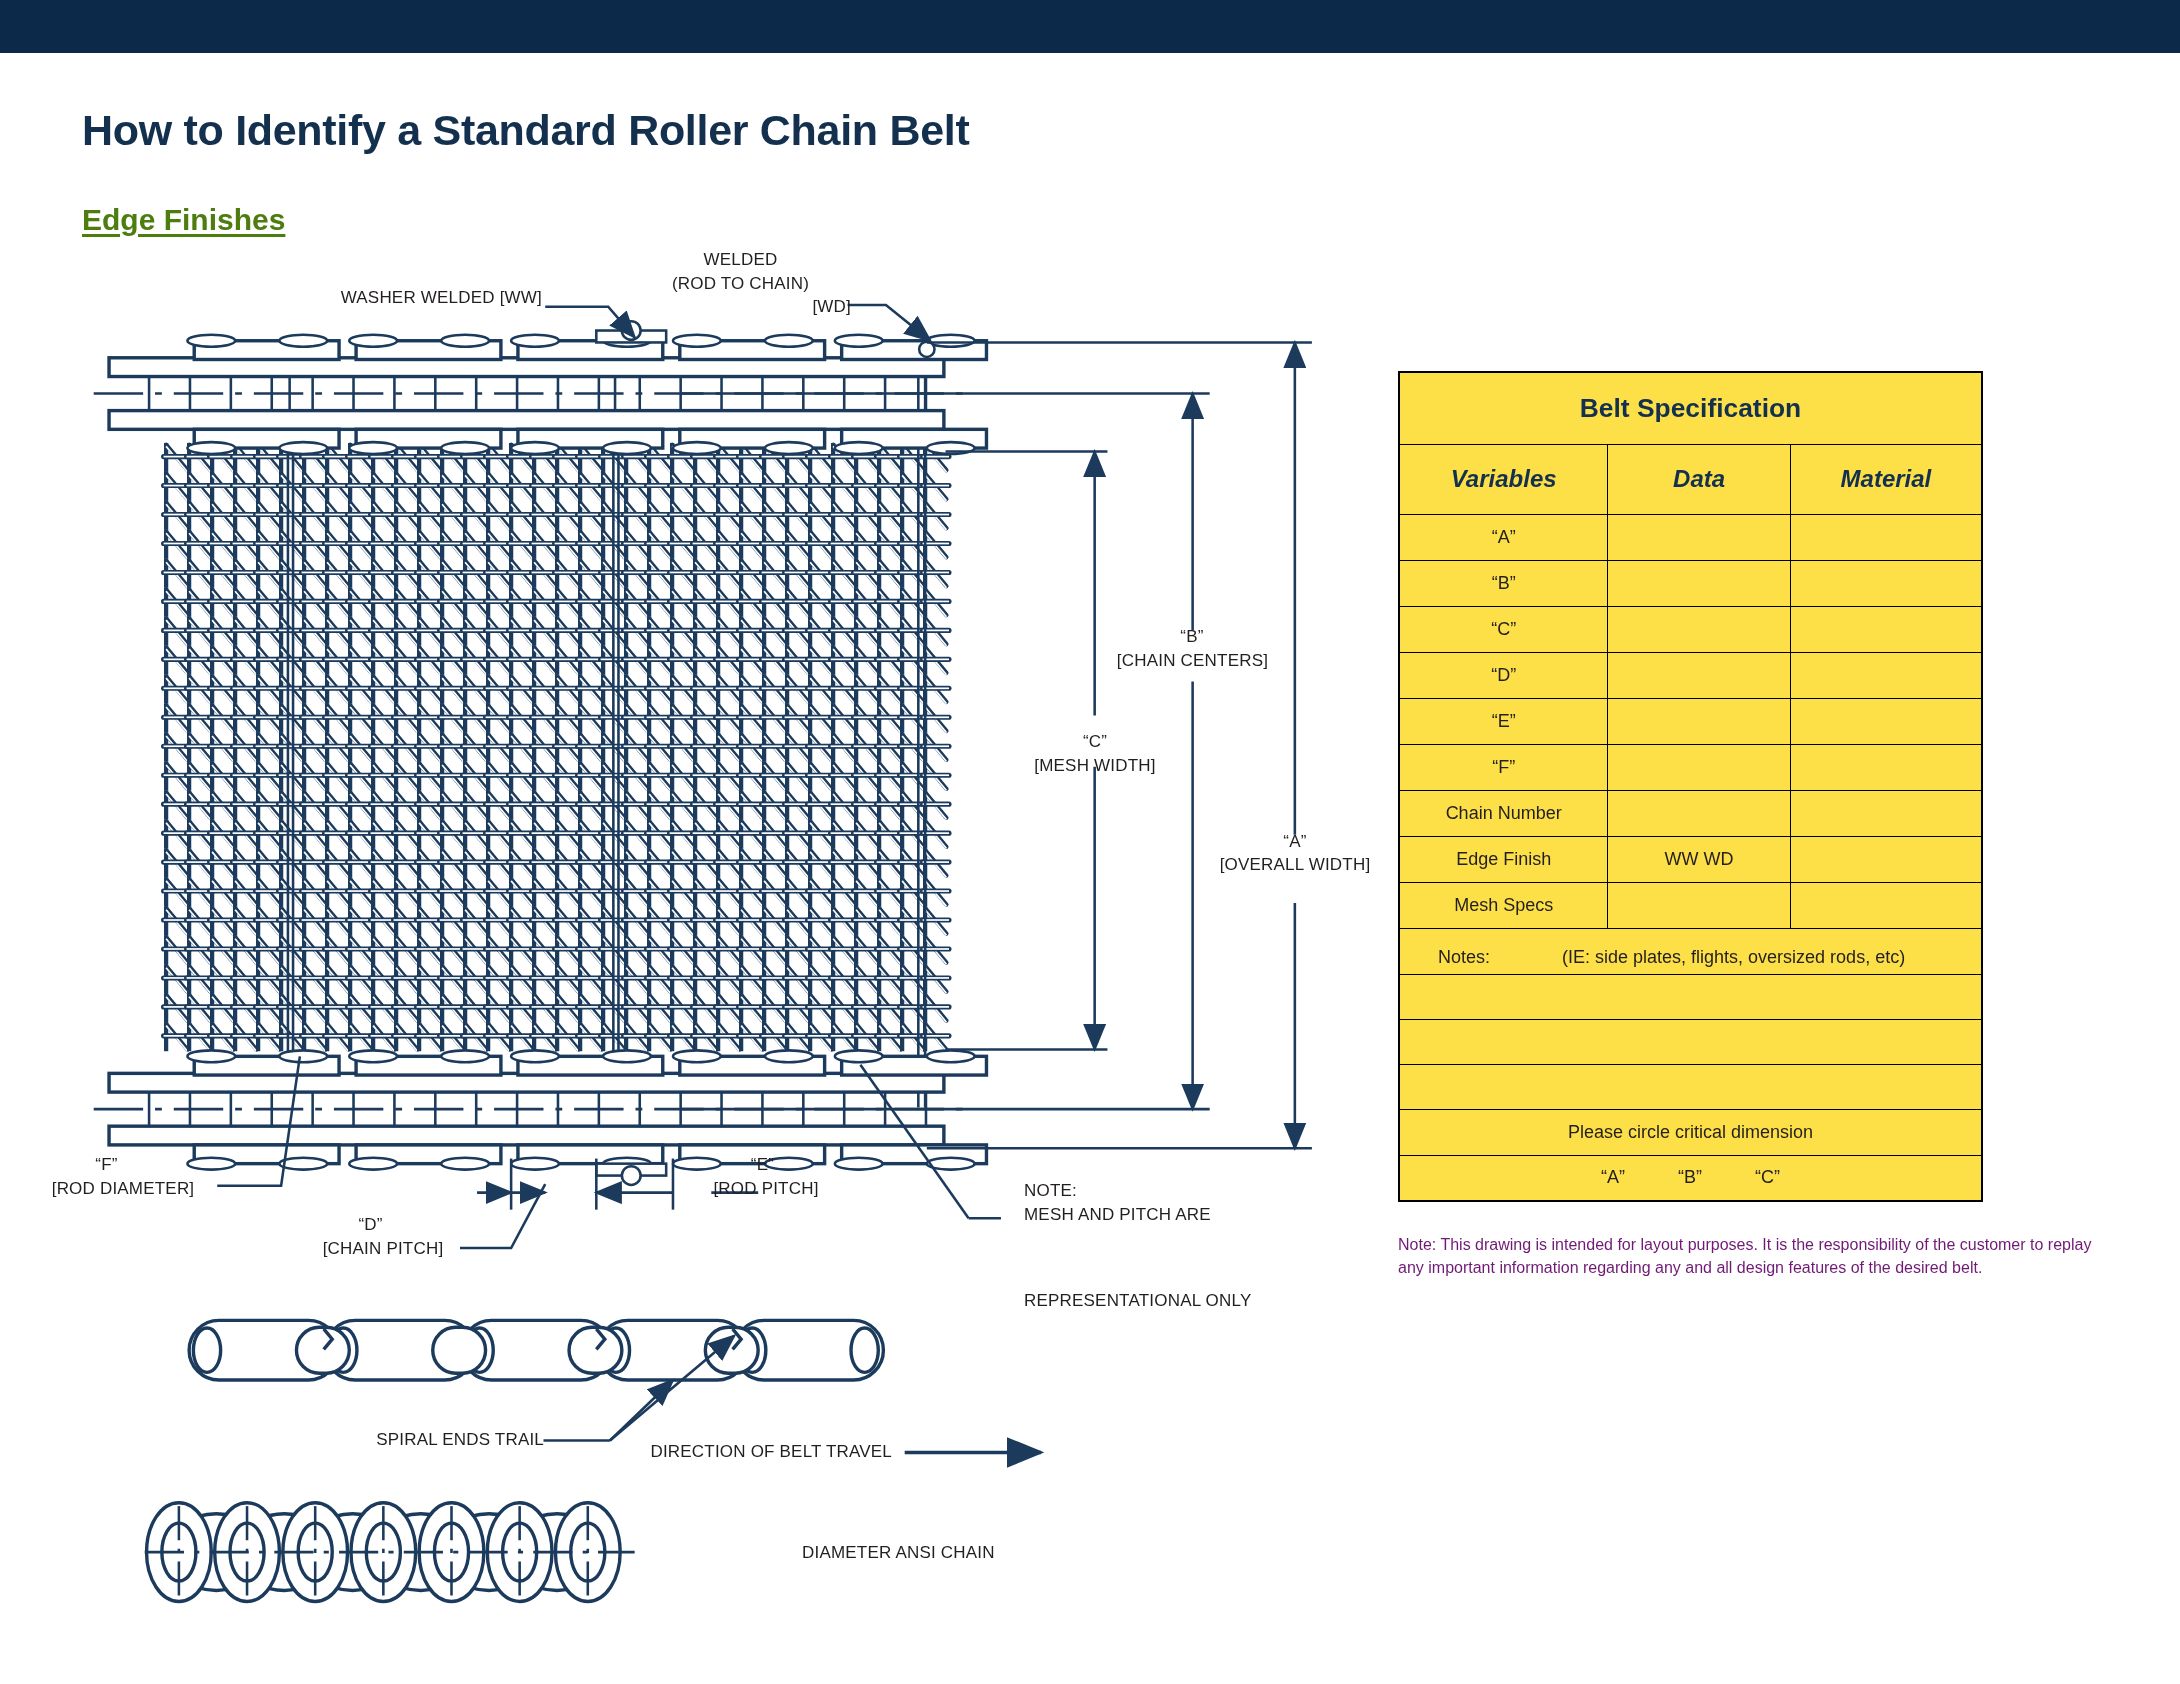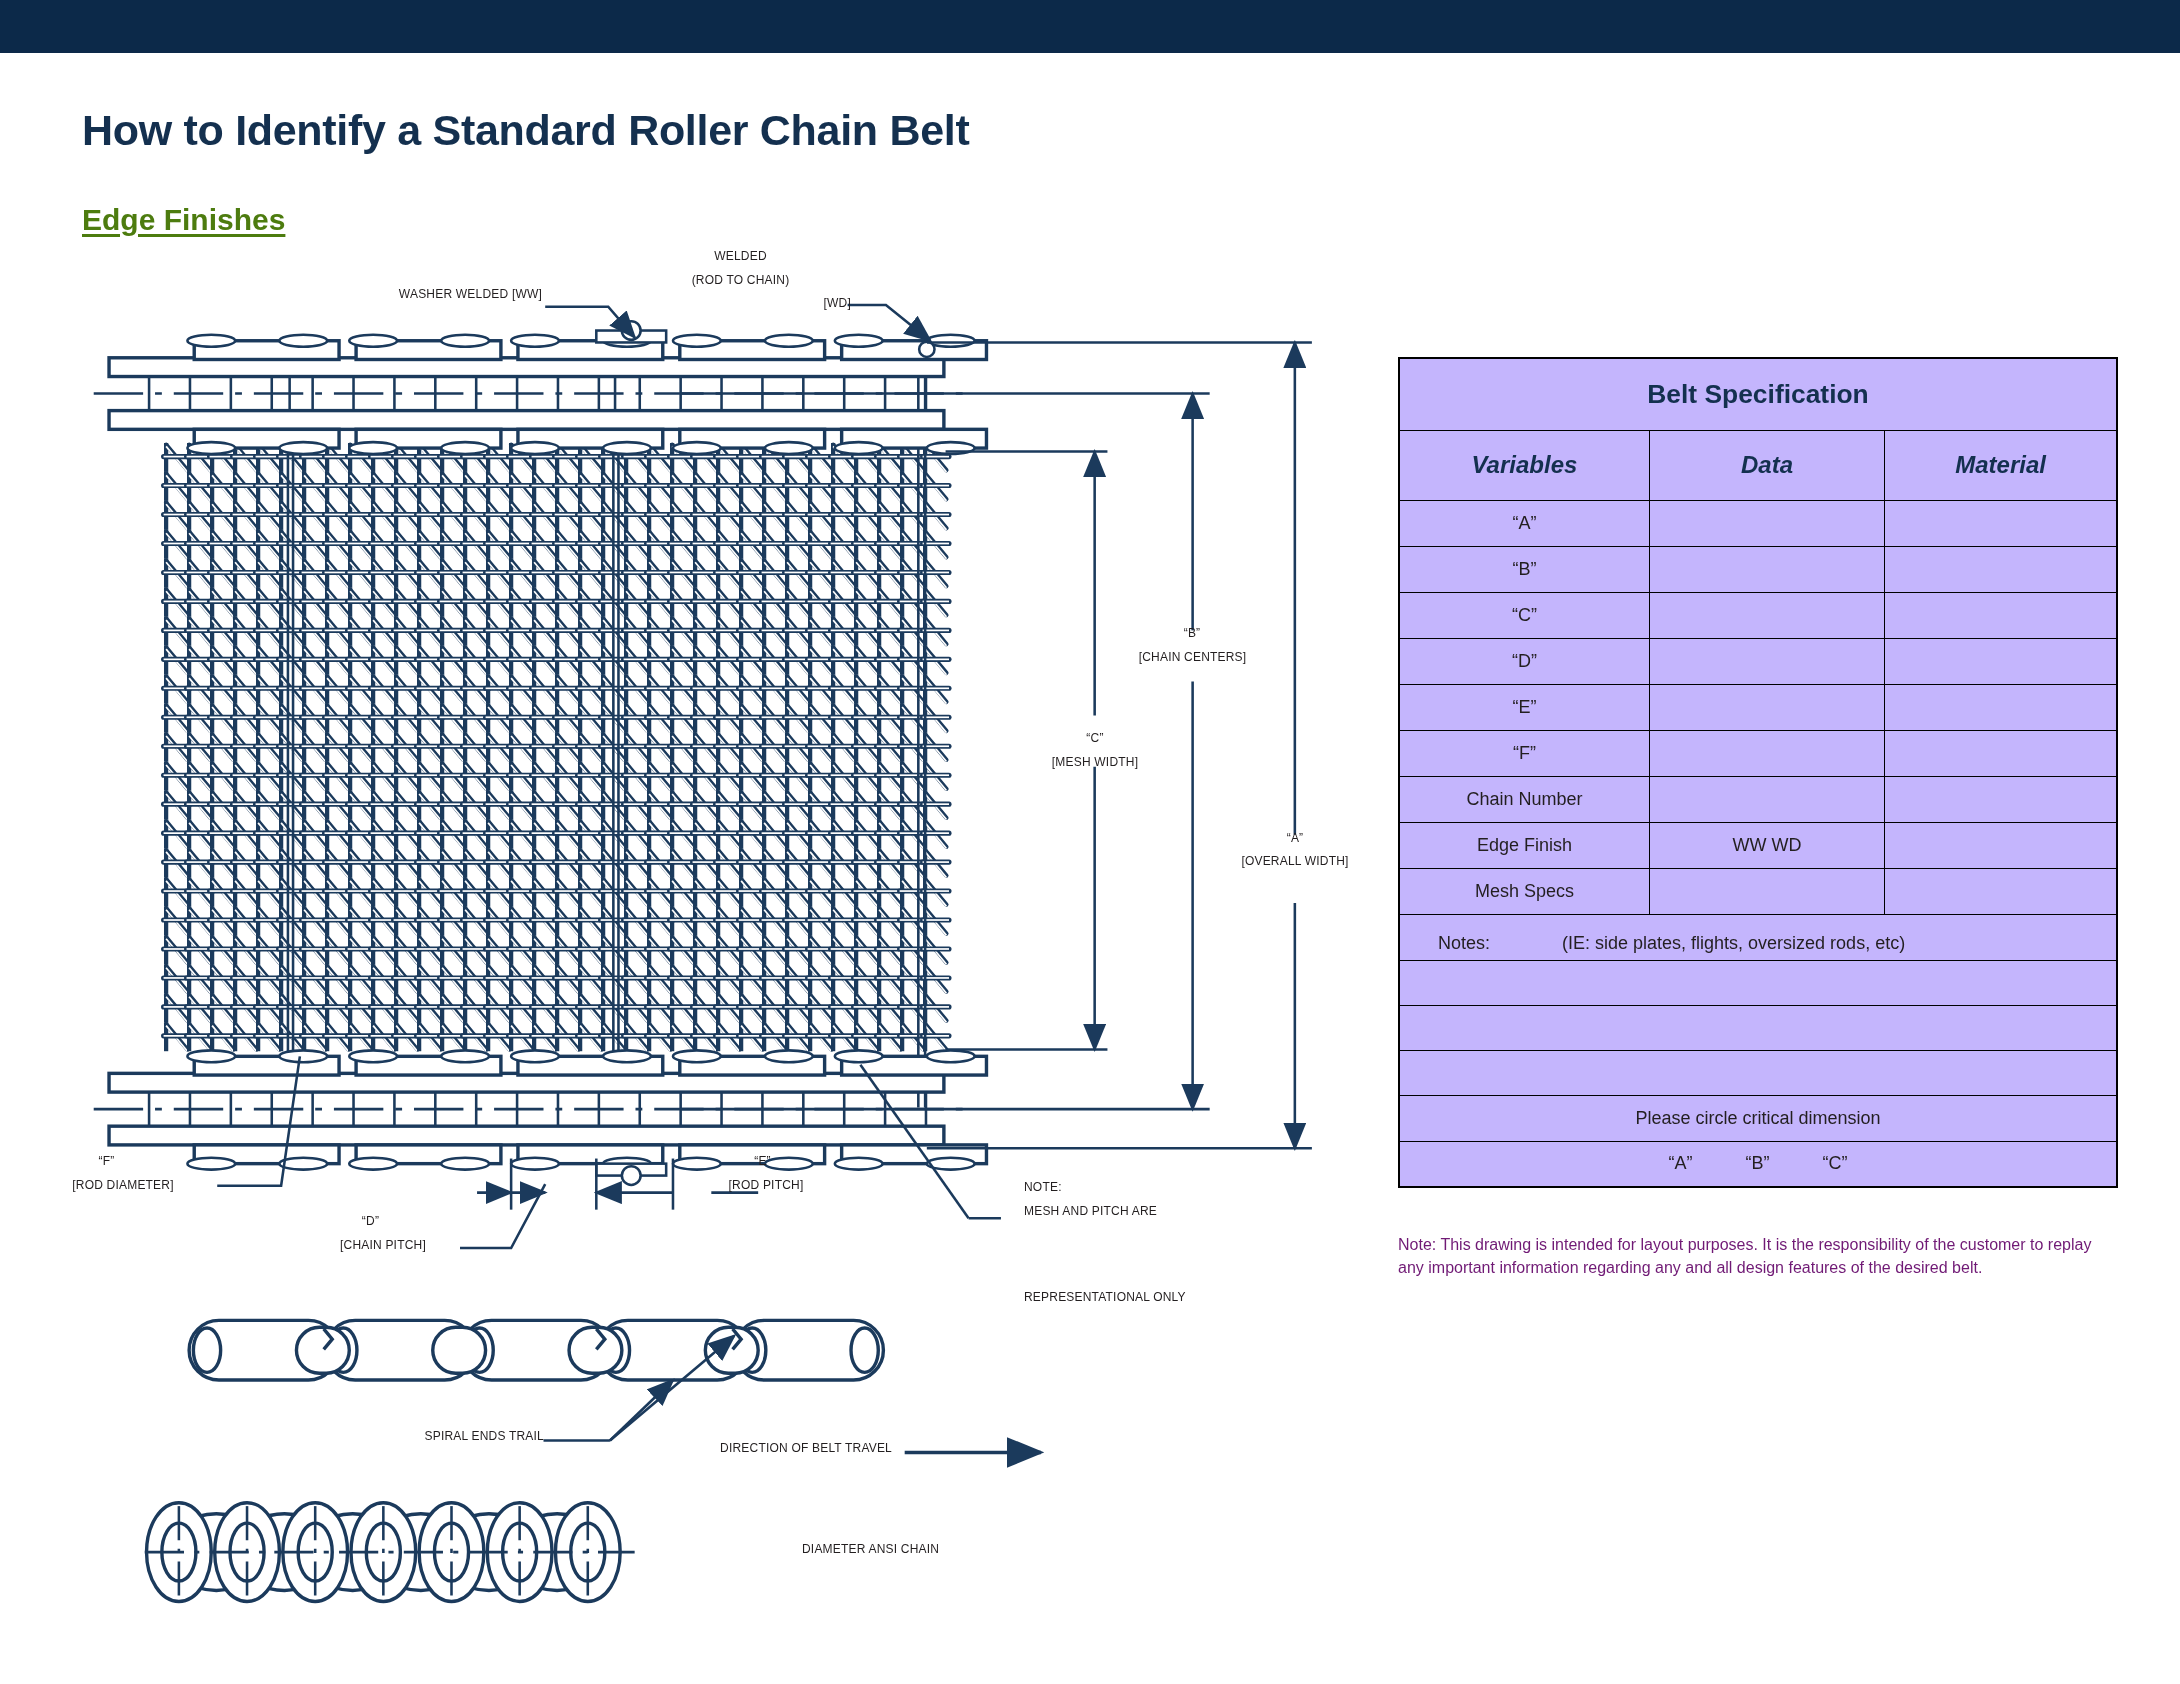--- a/index.html
+++ b/index.html
@@ -28,34 +28,34 @@
   }
 
   
   #drawing{
     position:absolute; left:0; top:0; width:1363px; height:1685px;
   }
   #drawing svg{ display:block; }
 
   
   .anno{
-    position:absolute; color:#231f20; font-size:12px;
+    position:absolute; color:#231f20; font-size:17px;
     font-family:"Liberation Sans", sans-serif;
     line-height:1.32; white-space:pre; letter-spacing:0.2px;
   }
   .anno.c{ text-align:center; }
   .anno.r{ text-align:right; }
 
   
   #spec-table{
-    position:absolute; left:1398px; top:357px;
-    width:720px;
+    position:absolute; left:1398px; top:371px;
+    width:585px;
     border:2.6px solid #000;
     border-collapse:collapse;
-    background:#c4b5fd;
+    background:#fde047;
   }
   #spec-table td{
     border:1.7px solid #000;
     padding:0;
     text-align:center;
     vertical-align:middle;
     color:#231f20;
     font-size:18px;
     font-family:"Liberation Sans", sans-serif;
   }

